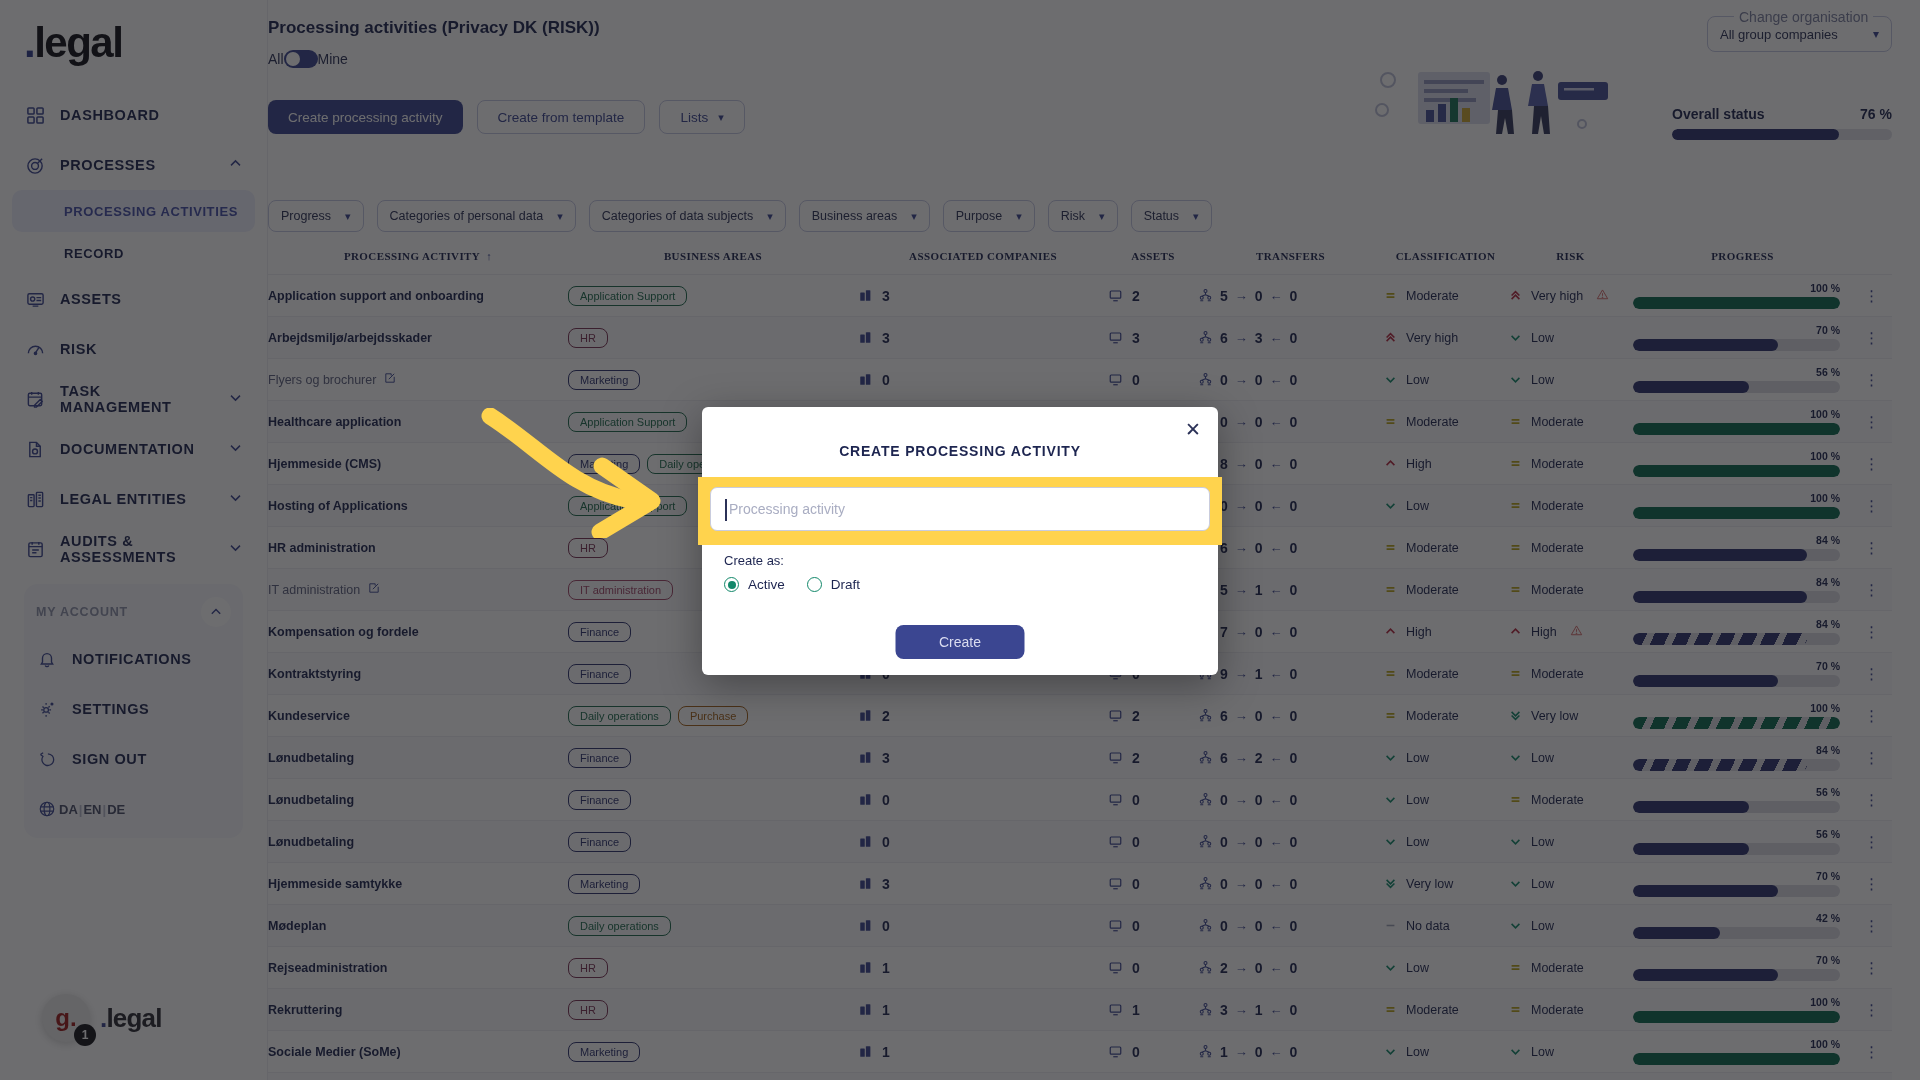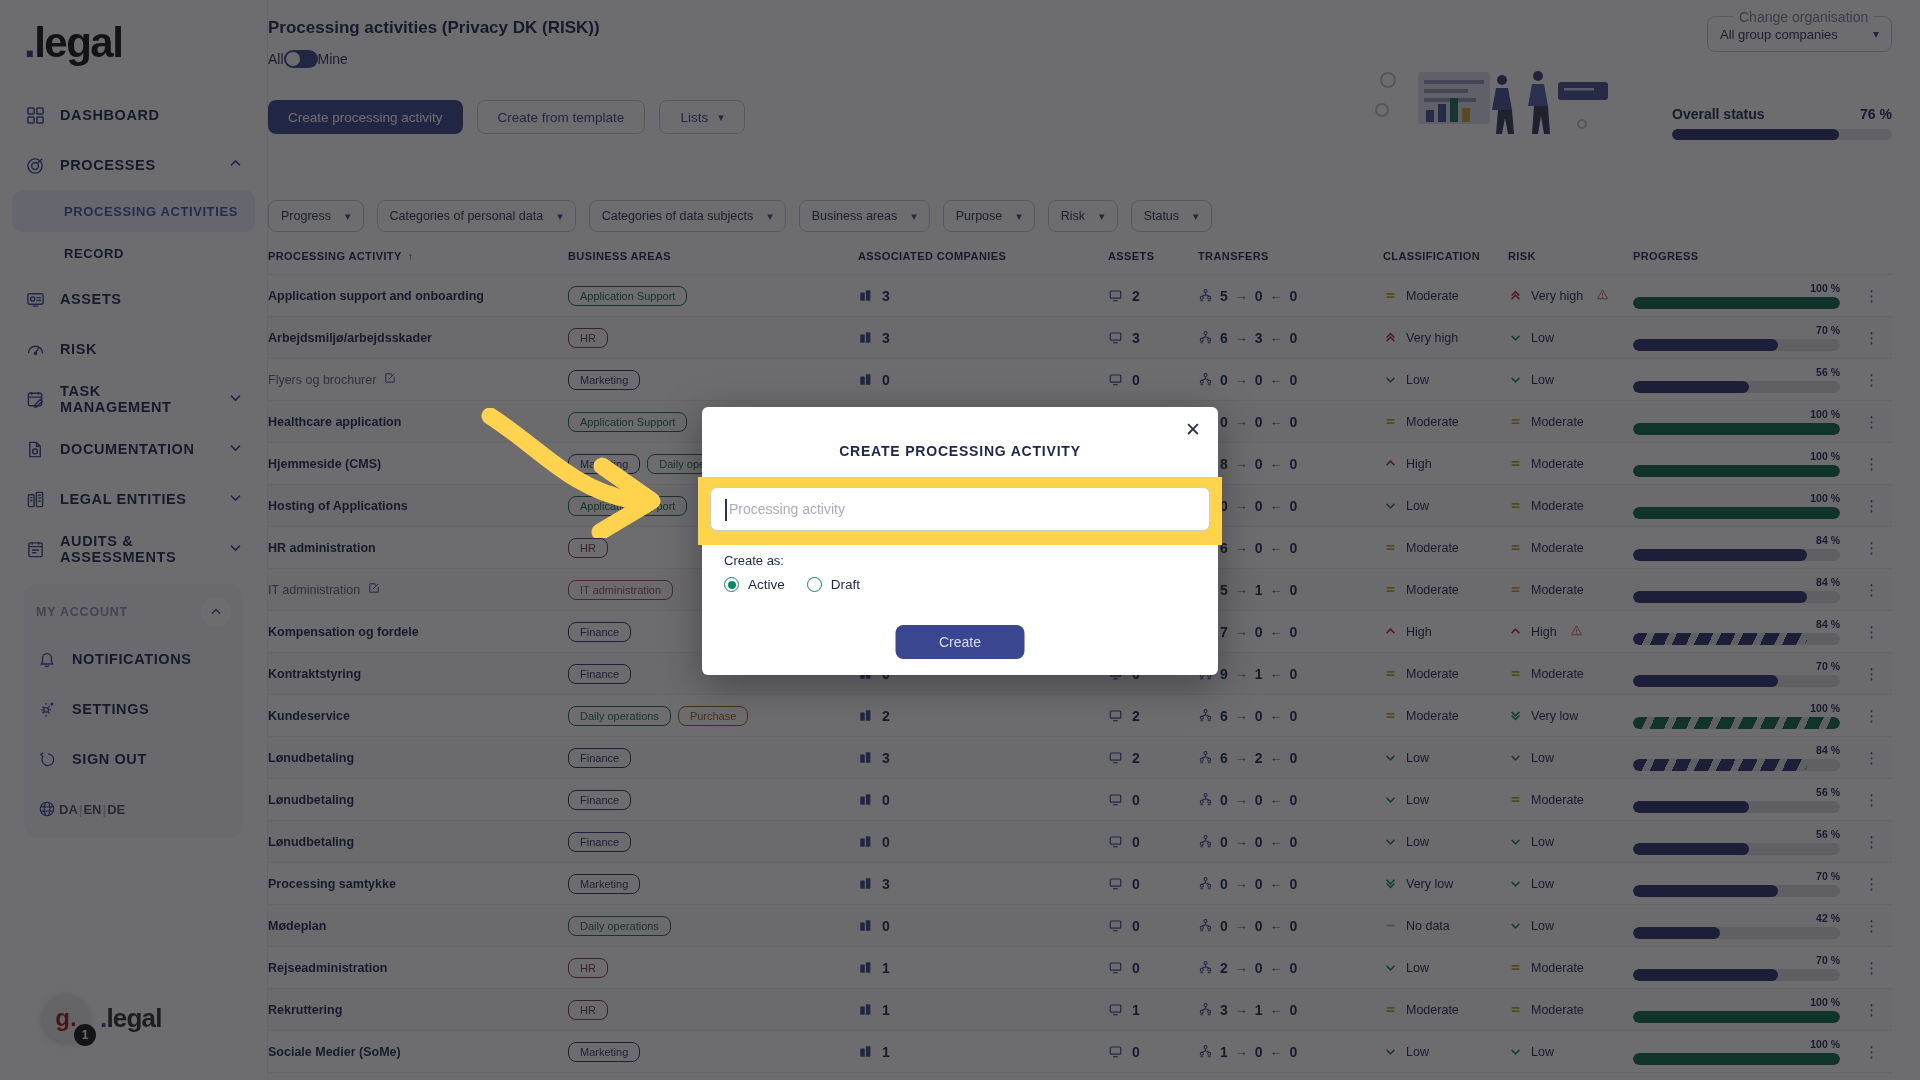--- a/index.html
+++ b/index.html
@@ -164,22 +164,22 @@
   .filt .cv { margin-left: auto; padding-left: 14px; font-size: 11px; color:#3b4691; }
   .searchbox {
     flex: 1; height: 32px; display:flex; align-items:center; gap:9px;
     padding: 0 12px; color:#8e93ac; font-size:13px;
   }
 
   
   #tablewrap { position:absolute; left:0; right:28px; top: 246px; bottom:0; }
   table { width: 100%; border-collapse: collapse; table-layout: fixed; }
   th {
-    text-align:left; font-size: 11px; font-weight:700; letter-spacing:.4px;
-    color:#1d2550; padding: 4px 0 12px 0; white-space:nowrap;
+    text-align:center; font-size: 11px; font-weight:700; letter-spacing:.4px;
+    color:#1d2550; padding: 4px 0 12px 0; white-space:nowrap;font-family:Liberation Serif, serif;
   }
   td { padding: 0; height: 42px; font-size: 13px; color:#1d2550; border-top:1px solid #ececf2; vertical-align: middle;}
   tr.row td { }
   tr.row.alt td { background: #fafafc; }
   .act-name { font-weight:700; font-size:12.5px; }
   .act-name.draft { font-weight:400; color:#5e6280; }
   .pill {
     display:inline-block; border-radius: 8px; padding: 3px 11px;
     font-size: 11px; border:1px solid; margin-right:7px; white-space:nowrap;
   }
@@ -1633,21 +1633,21 @@
                   <div class="prog">
                     <div class="pct">56 %</div>
                     <div class="ptrack">
                       <div class="pfill navy" style="width:56%"></div>
                     </div>
                   </div>
                 </td>
                 <td class="kebab"><span>⋮</span></td>
               </tr>
               <tr class="row">
-                <td><span class="act-name">Processing samtykke</span></td>
+                <td><span class="act-name">Hjemmeside samtykke</span></td>
                 <td><span class="pill p-navy">Marketing</span></td>
                 <td>
                   <span class="numcell">
                     <span class="gi">
                       <svg width="15" height="15" viewBox="0 0 20 20" fill="currentColor">
                         <rect x="3" y="6" width="6" height="11" rx="0.8"></rect>
                         <rect x="10.5" y="3" width="6" height="14" rx="0.8"></rect>
                       </svg>
                     </span>
                     <span>3</span>

